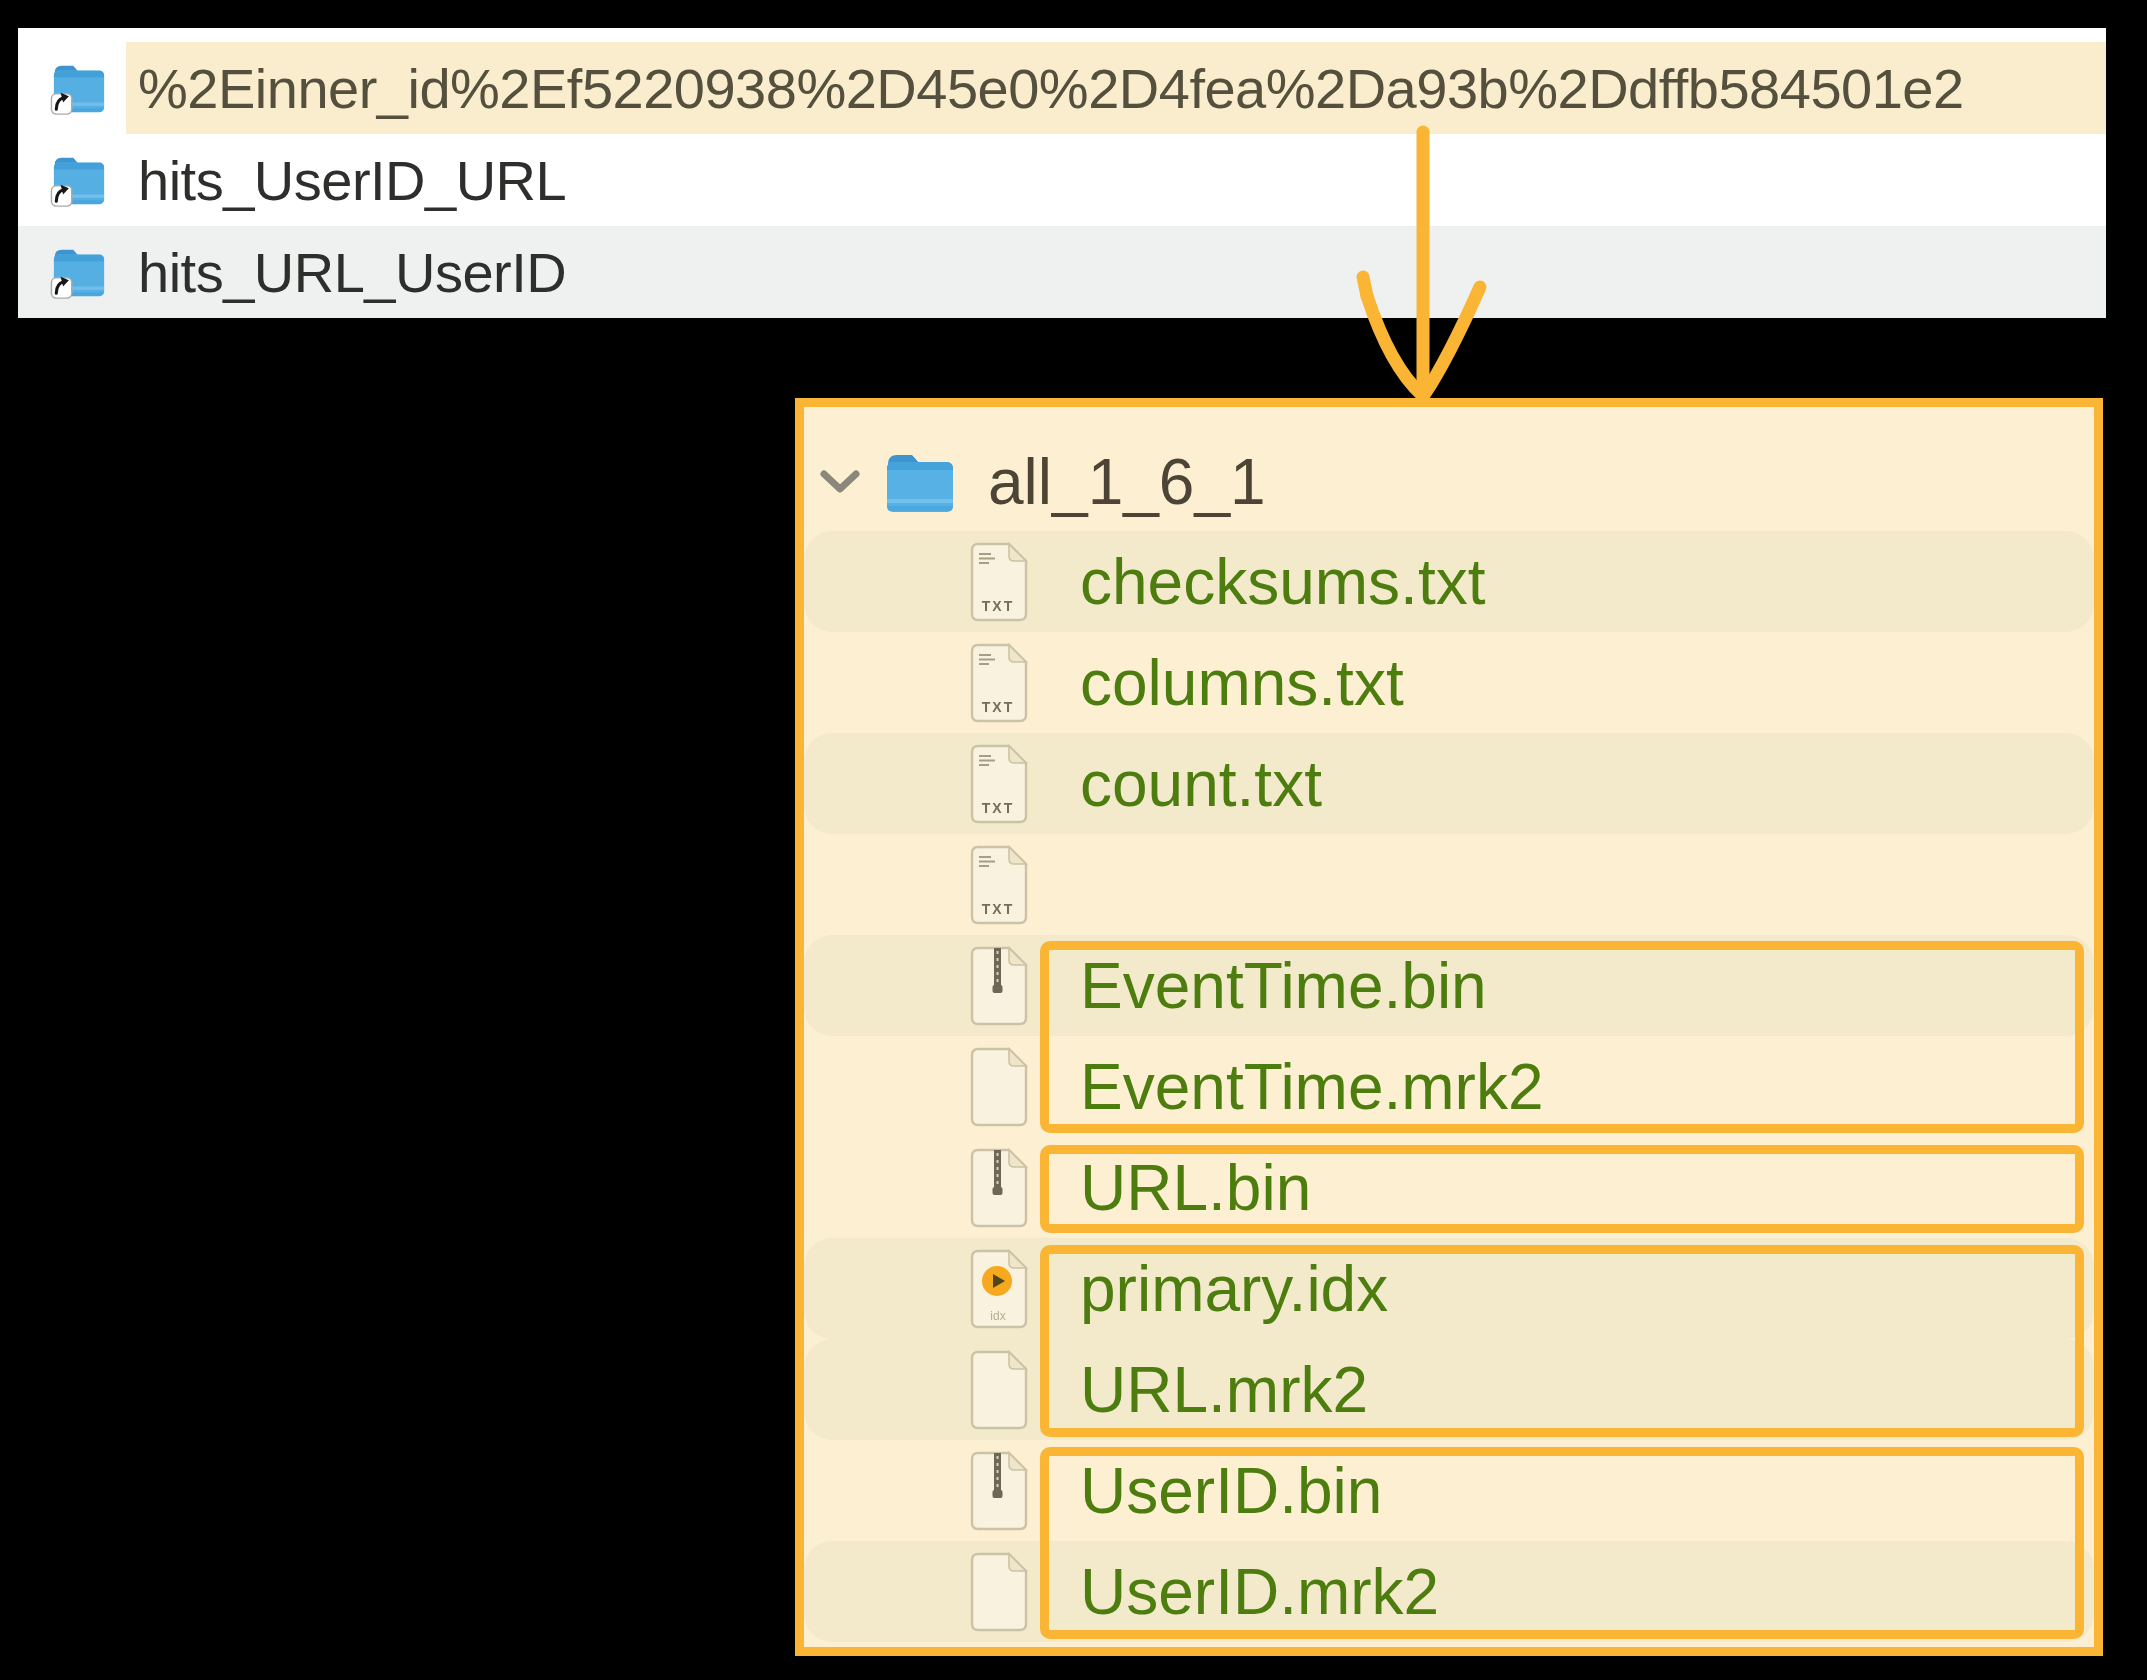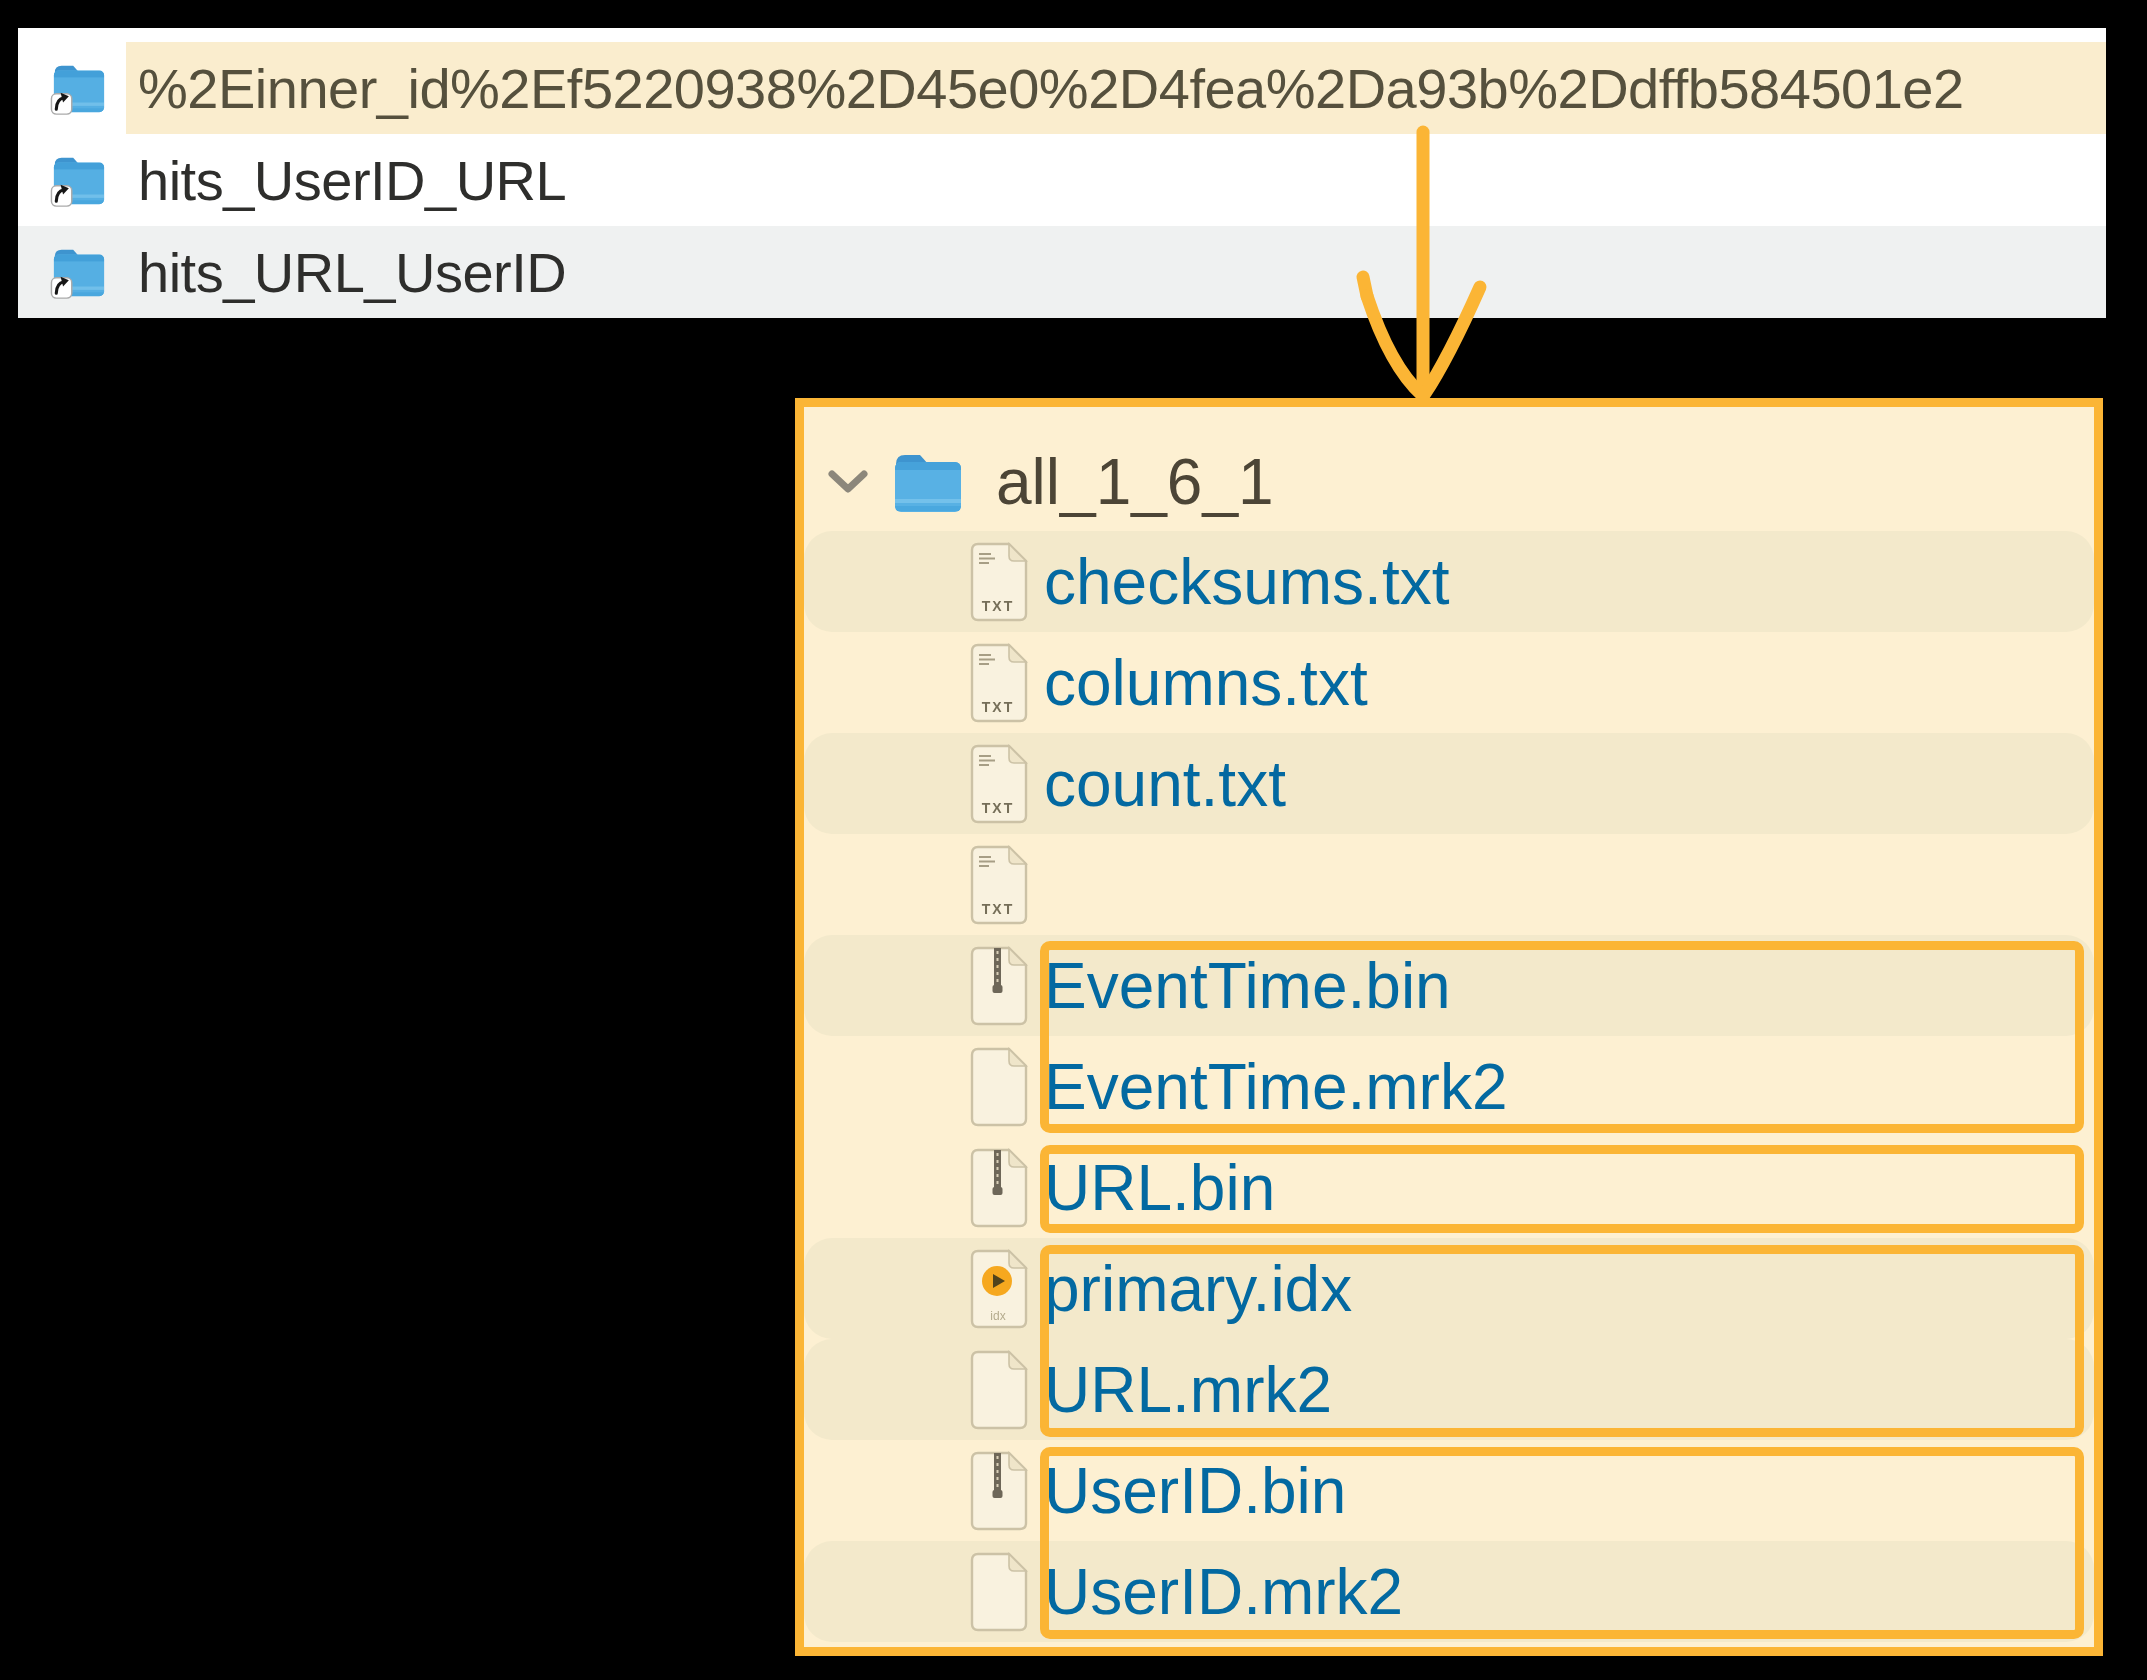--- a/index.html
+++ b/index.html
@@ -13,28 +13,28 @@
   .f-row.gray { background:#EFF1F1; }
   .f-icon { position:relative; margin-left:32px; width:58px; height:58px; flex:0 0 auto; }
   .f-label { position:relative; margin-left:30px; font-size:56px; color:#2E2E2C; white-space:nowrap; letter-spacing:-0.5px; }
   .f-row.sel .f-label { color:#55503D; }
 
   
   .anno-arrow { position:absolute; left:1340px; top:124px; }
 
   
   .tree-panel { position:absolute; left:795px; top:398px; width:1308px; height:1258px; background:#FDF0D2; border:9px solid #FBB535; }
-  .t-header { position:relative; margin-top:26px; height:98px; display:flex; align-items:center;padding-left:8px; }
+  .t-header { position:relative; margin-top:26px; height:98px; display:flex; align-items:center; }
   .t-chevron { margin-left:16px; width:40px; height:26px; flex:0 0 auto; }
   .t-folder { margin-left:22px; width:76px; height:66px; flex:0 0 auto; }
   .t-root-label { margin-left:30px; font-size:64px; color:#4C4536; white-space:nowrap; }
   .t-row { position:relative; height:101px; display:flex; align-items:center;text-align:center; }
   .t-row.striped { background:#F3E9CB; border-radius:28px; }
   .t-ficon { margin-left:164px; width:62px; height:82px; flex:0 0 auto; }
-  .t-label { margin-left:14px; font-size:64px; color:#0369a1; white-space:nowrap; }
+  .t-label { margin-left:50px; font-size:64px; color:#4d7c0f; white-space:nowrap; }
   .hl-box { position:absolute; left:236px; width:1044px; border:9px solid #FBB535; border-radius:10px; pointer-events:none; }
   .hl-box.g1 { top:534px;  height:192px; }
   .hl-box.g2 { top:738px;  height:88px;  }
   .hl-box.g3 { top:838px;  height:192px; }
   .hl-box.g4 { top:1040px; height:192px; }
 </style>
 </head>
 <body>
 
 <div id="stage">

